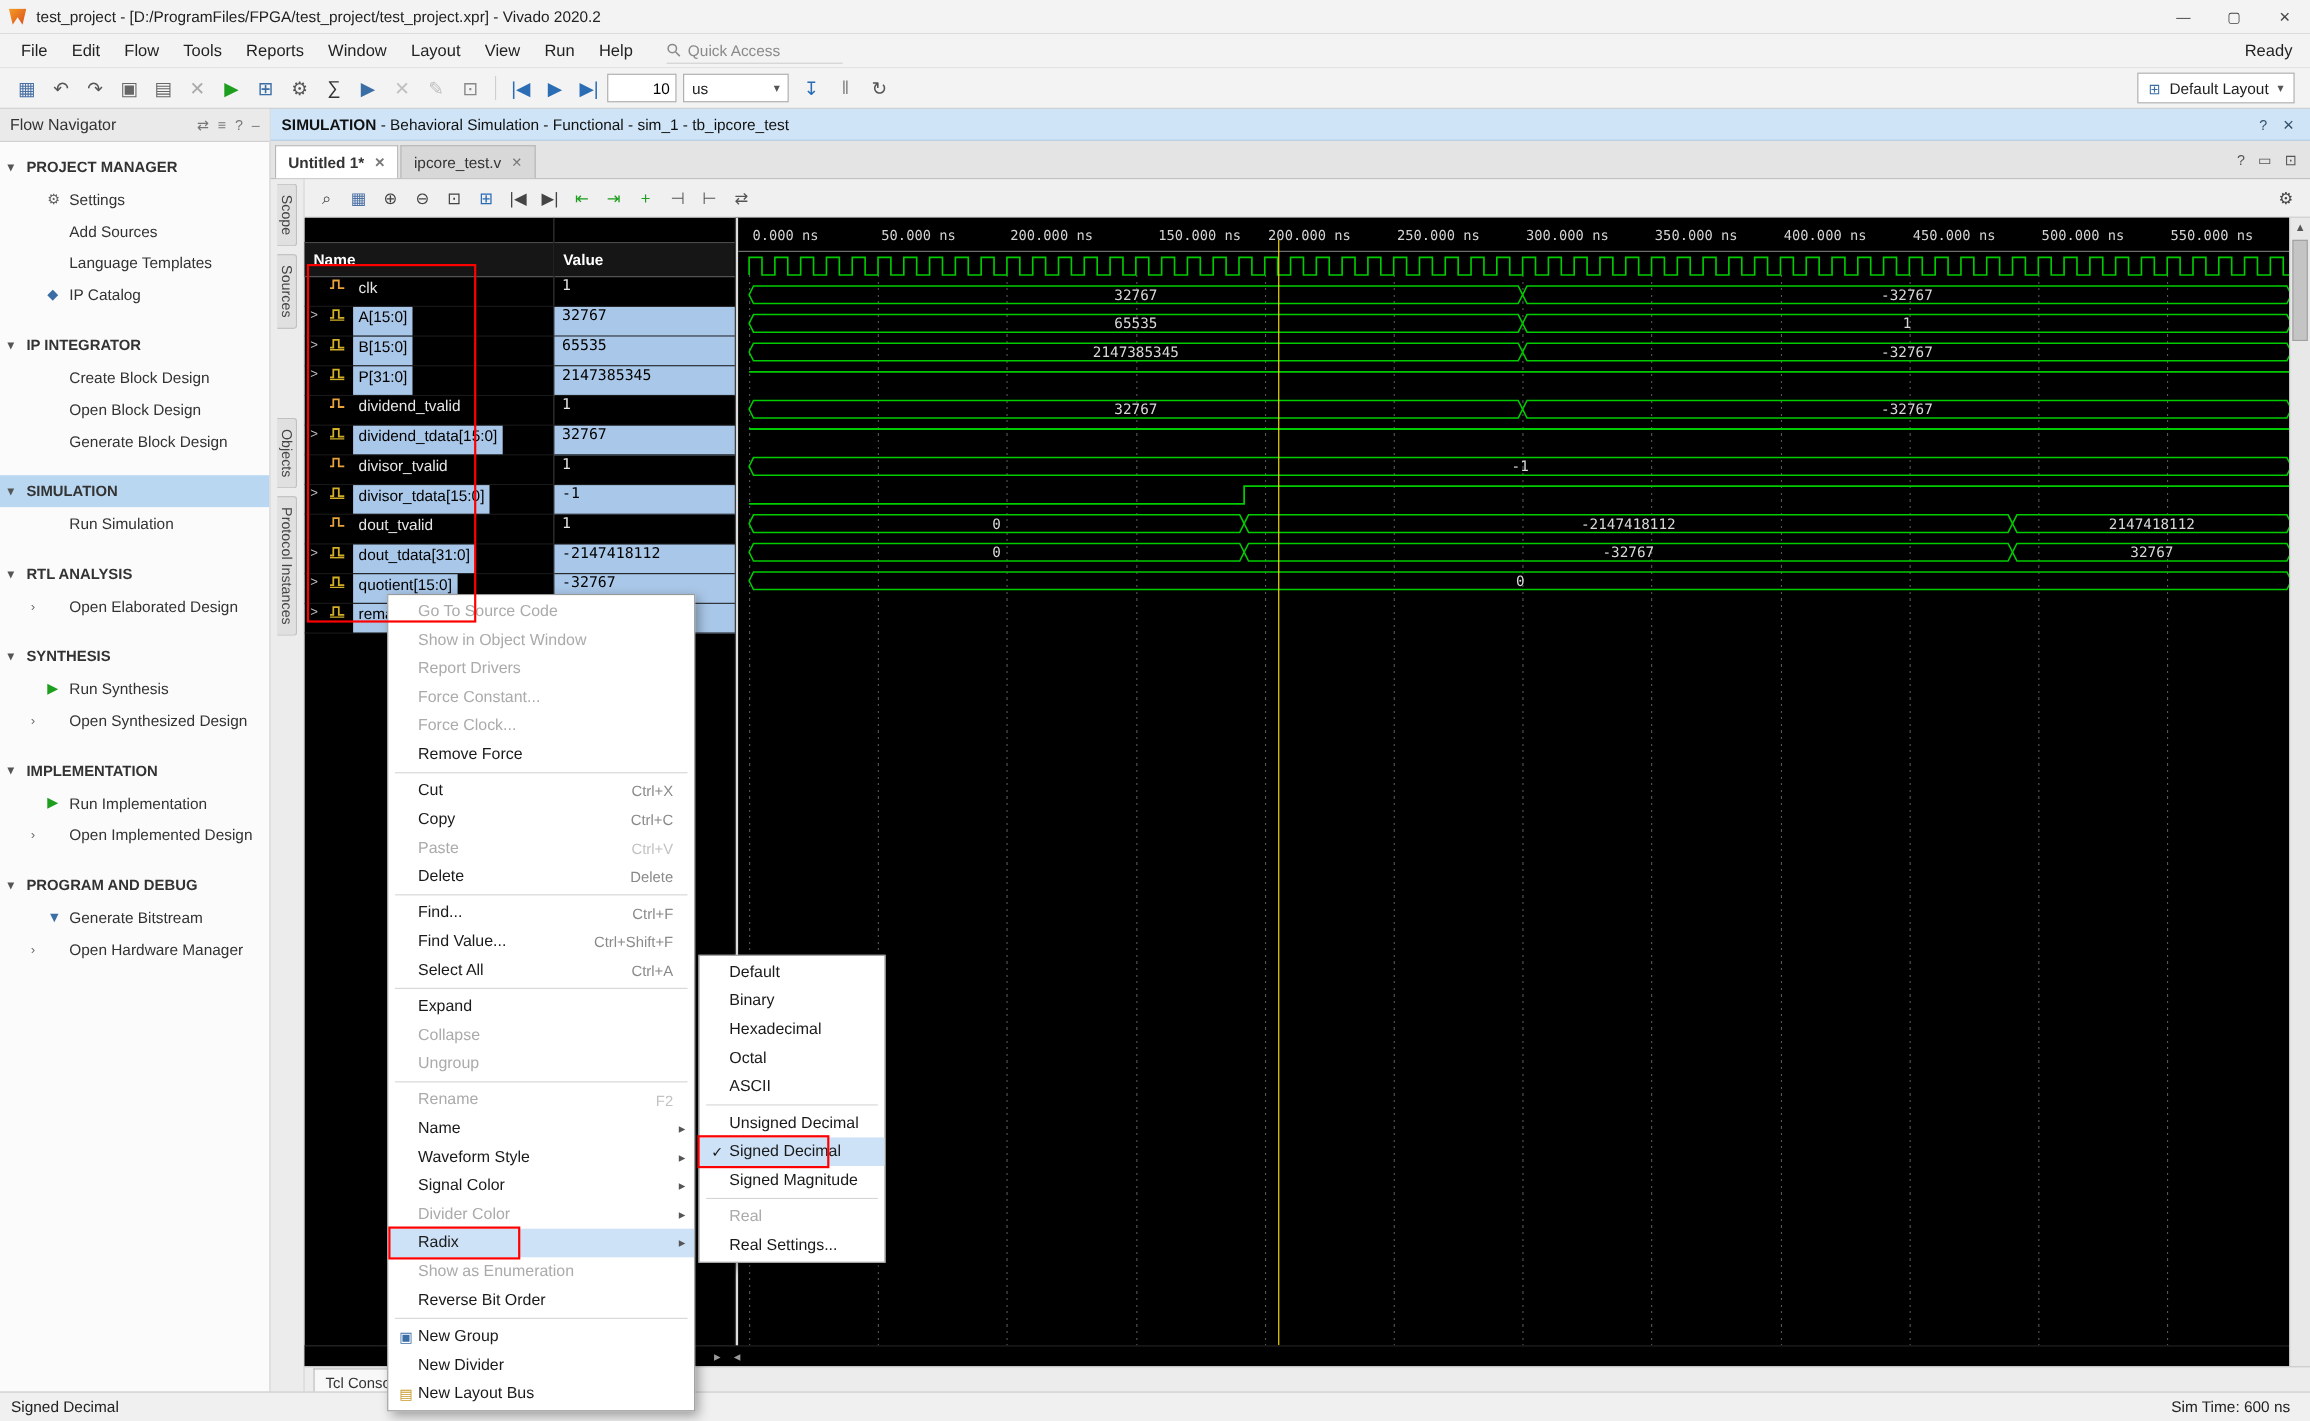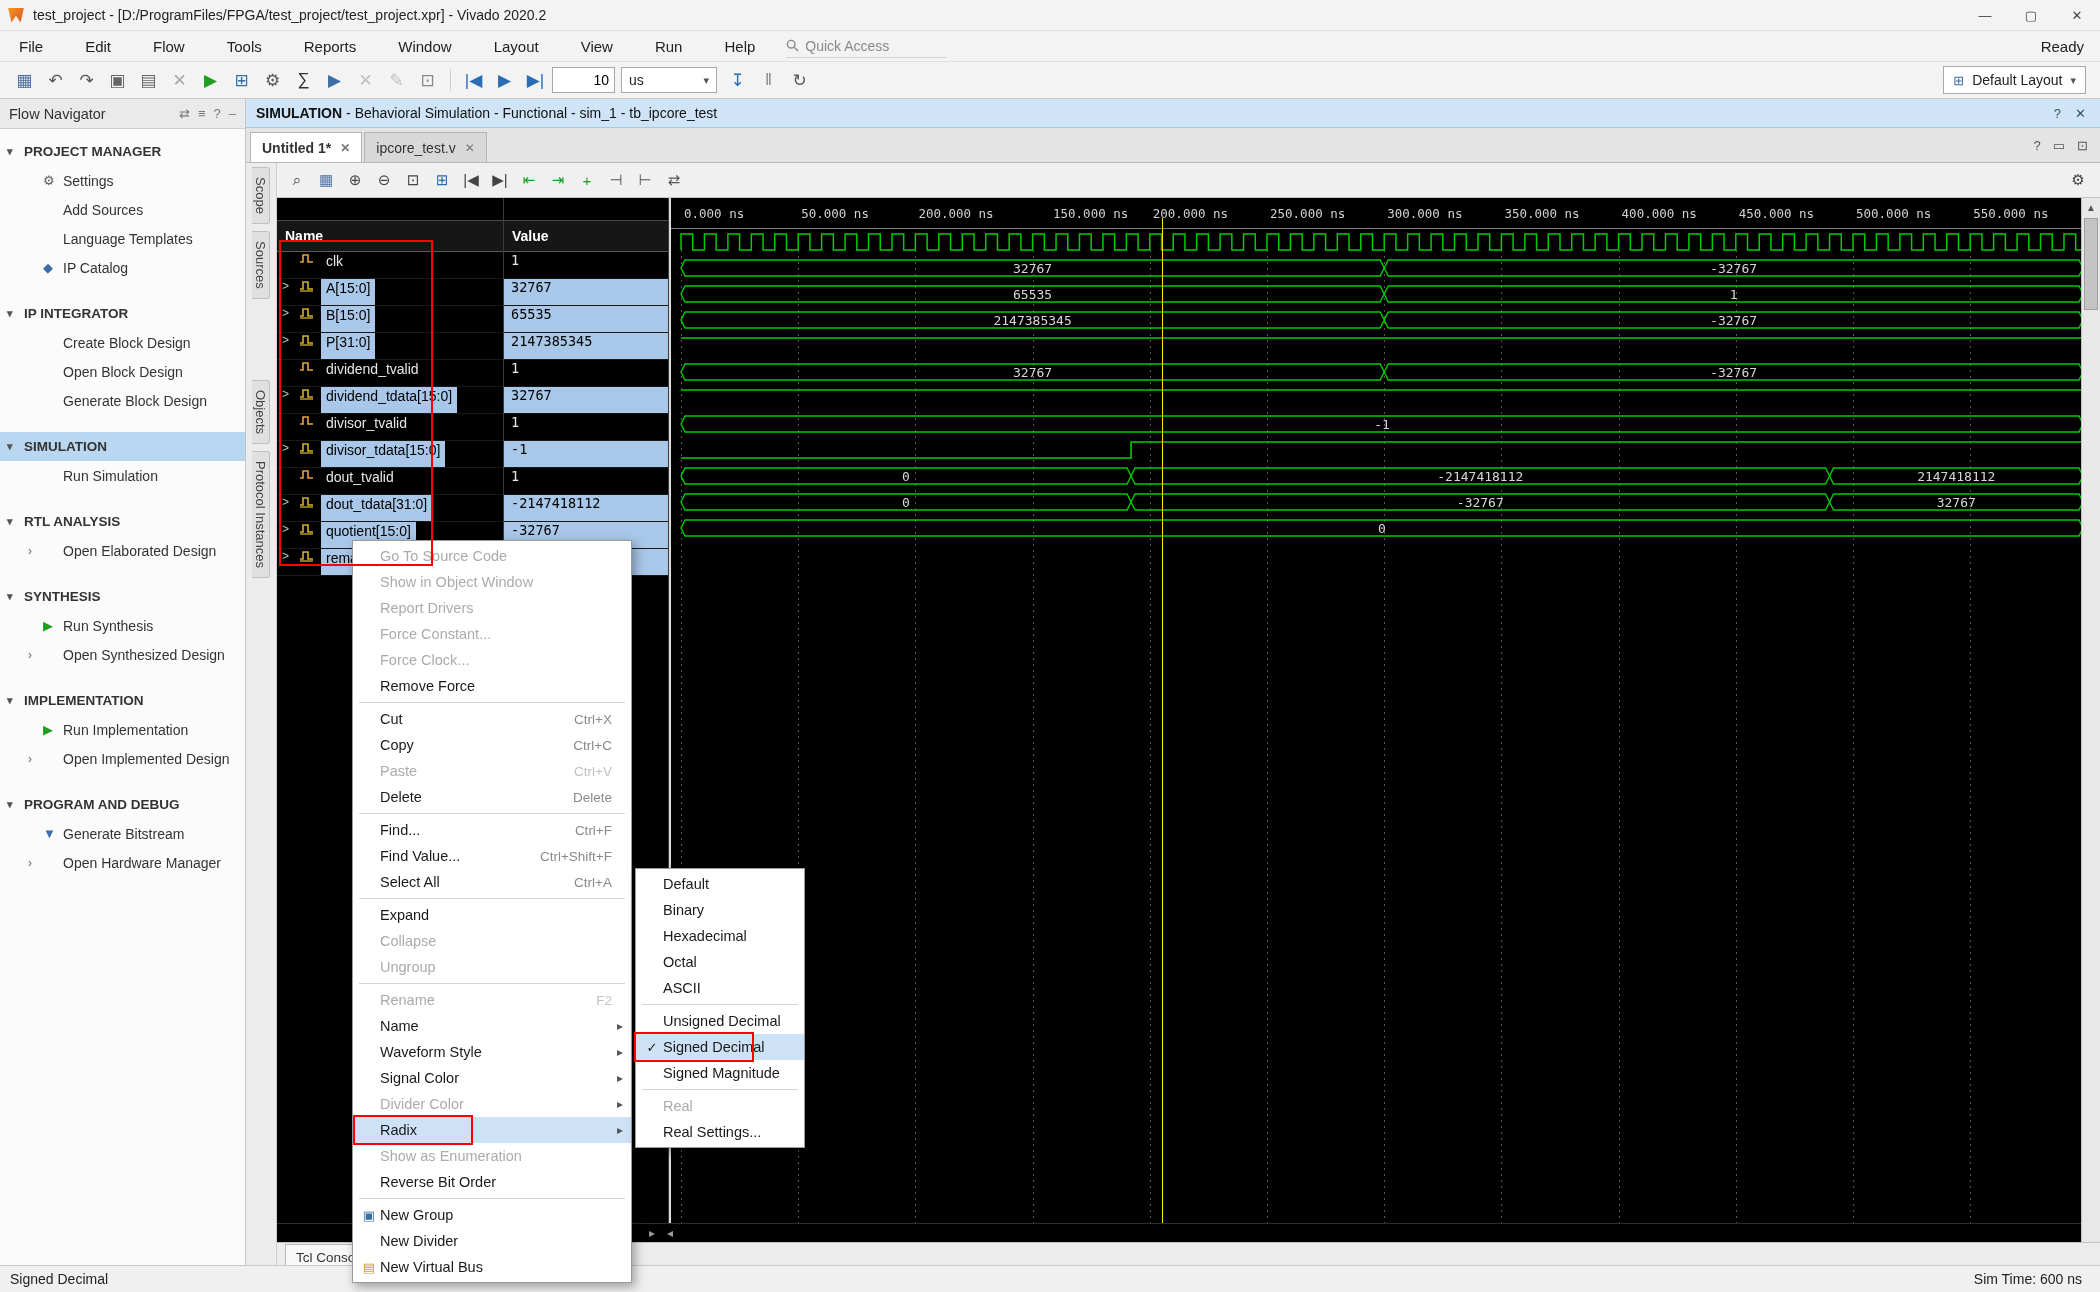--- a/index.html
+++ b/index.html
@@ -134,21 +134,21 @@
     <div class="vivado-logo"></div>
     <span class="title-text">test_project - [D:/ProgramFiles/FPGA/test_project/test_project.xpr] - Vivado 2020.2</span>
     <div class="win-btns">
       <span class="win-btn">—</span>
       <span class="win-btn">▢</span>
       <span class="win-btn">✕</span>
     </div>
   </div>
 
   <div class="menubar">
-    <span id="menubar-items" style="display:flex;gap:20px;">
+    <span id="menubar-items" style="display:flex;">
         <span class="menu-item">File</span>
         <span class="menu-item">Edit</span>
         <span class="menu-item">Flow</span>
         <span class="menu-item">Tools</span>
         <span class="menu-item">Reports</span>
         <span class="menu-item">Window</span>
         <span class="menu-item">Layout</span>
         <span class="menu-item">View</span>
         <span class="menu-item">Run</span>
         <span class="menu-item">Help</span>
@@ -823,21 +823,21 @@
         <span class="cm-label">New Group</span>
         <span class="cm-arrow"></span>
       </div>
       <div class="cm-item cm-root">
         <span class="cm-gutter"></span>
         <span class="cm-label">New Divider</span>
         <span class="cm-arrow"></span>
       </div>
       <div class="cm-item cm-root">
         <span class="cm-gutter" style="color: rgb(200, 154, 42);">▤</span>
-        <span class="cm-label">New Virtual Bus</span>
+        <span class="cm-label">New Layout Bus</span>
         <span class="cm-arrow"></span>
       </div>
     </div>
 
   <div class="submenu" id="radix-submenu">
       <div class="cm-item sm-item">
         <span class="cm-gutter"></span>
         <span class="cm-label">Default</span>
         <span class="cm-arrow"></span>
       </div>

